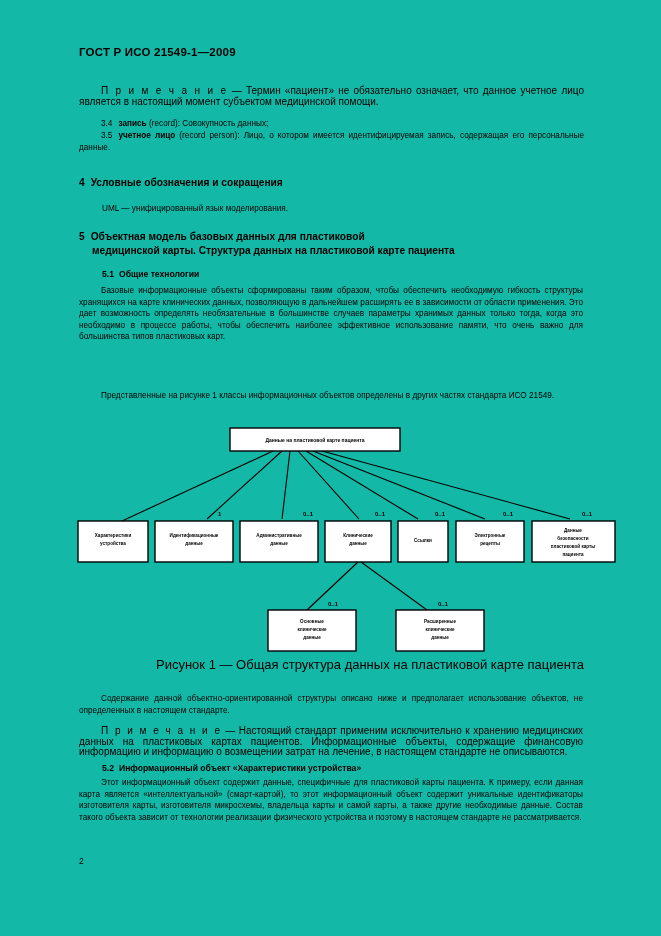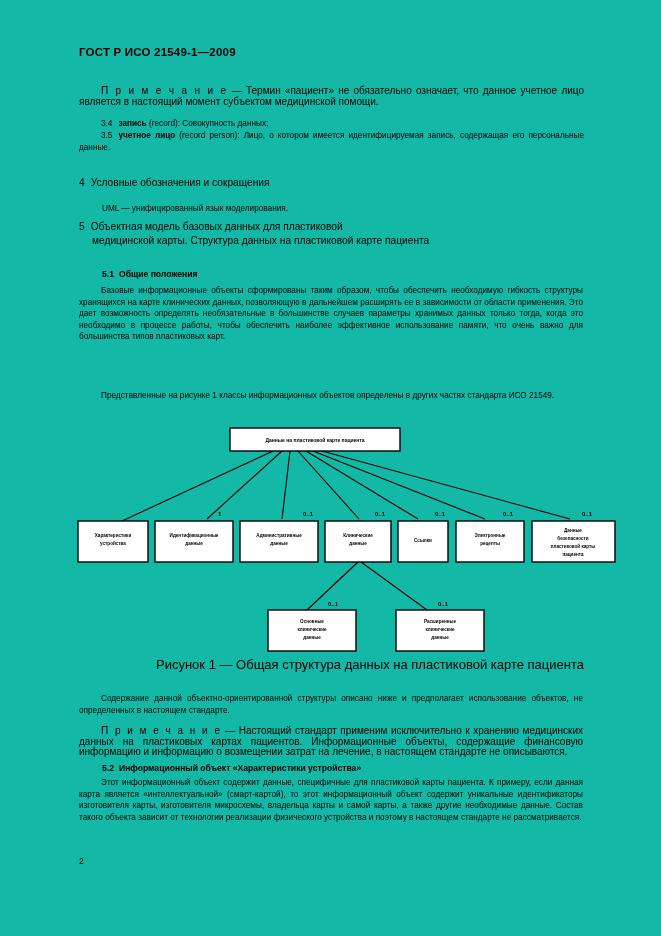--- a/index.html
+++ b/index.html
@@ -43,21 +43,21 @@
     line-height: 10.6px;
     text-align: justify;
     margin: 0;
     text-indent: 22px;
   }
   .note .spaced {
     letter-spacing: 1.6px;
   }
   .h1 {
     font-size: 10.2px;
-    font-weight: normal;
+    font-weight: bold;
     margin: 0;
     line-height: 14px;
   }
   .h1 .numgap { display: inline-block; width: 6px; }
   .h2 {
     font-size: 8.6px;
     font-weight: bold;
     margin: 0;
     line-height: 12px;
   }
@@ -65,21 +65,21 @@
   b.term { font-weight: bold; }
 
   
   .t { position: absolute; }
 
   #note-1 { left: 79px; top: 86px; width: 505px; }
   #clause-3-4 { left: 79px; top: 118px; width: 505px; }
   #clause-3-5 { left: 79px; top: 130px; width: 505px; }
   #head-4 { left: 79px; top: 176px; width: 505px; }
   #uml-line { left: 102px; top: 203px; width: 505px; }
-  #head-5 { left: 79px; top: 220px; width: 510px; }
+  #head-5 { left: 79px; top: 230px; width: 510px; }
   #head-5-1 { left: 102px; top: 268px; width: 505px; }
   #p-5-1-a { left: 79px; top: 285px; width: 504px; }
   #p-5-1-b { left: 79px; top: 355px; width: 504px; }
   #p-5-1-c { left: 79px; top: 390px; width: 504px; }
 
   #fig-caption {
     left: 79px; top: 657px; width: 505px;
     font-size: 13px; text-align: right;
   }
   #p-after-a { left: 79px; top: 693px; width: 504px; }
@@ -170,21 +170,21 @@
     <p class="h1">
       <span>5</span><span class="numgap"></span><span>Объектная модель базовых данных для пластиковой</span>
     </p>
     <p class="h1" style="padding-left:13px">
       <span>медицинской карты. Структура данных на пластиковой карте пациента</span>
     </p>
   </div>
 
   <div class="t" id="head-5-1">
     <p class="h2">
-      <span>5.1</span><span class="numgap"></span><span>Общие положения</span>
+      <span>5.1</span><span class="numgap"></span><span>Общие технологии</span>
     </p>
   </div>
 
   <div class="t" id="p-5-1-a">
     <p class="para indent">Базовые информационные объекты сформированы таким образом, чтобы обеспечить необходимую гибкость структуры хранящихся на карте клинических данных, позволяющую в дальнейшем расширять ее в зависимости от области применения. Это дает возможность определять необязательные в большинстве случаев параметры хранимых данных только тогда, когда это необходимо в процессе работы, чтобы обеспечить наиболее эффективное использование памяти, что очень важно для большинства типов пластиковых карт.</p>
   </div>
 
 
   <div class="t" id="p-5-1-c">
     <p class="para indent">Представленные на рисунке 1 классы информационных объектов определены в других частях стандарта ИСО 21549.</p>

